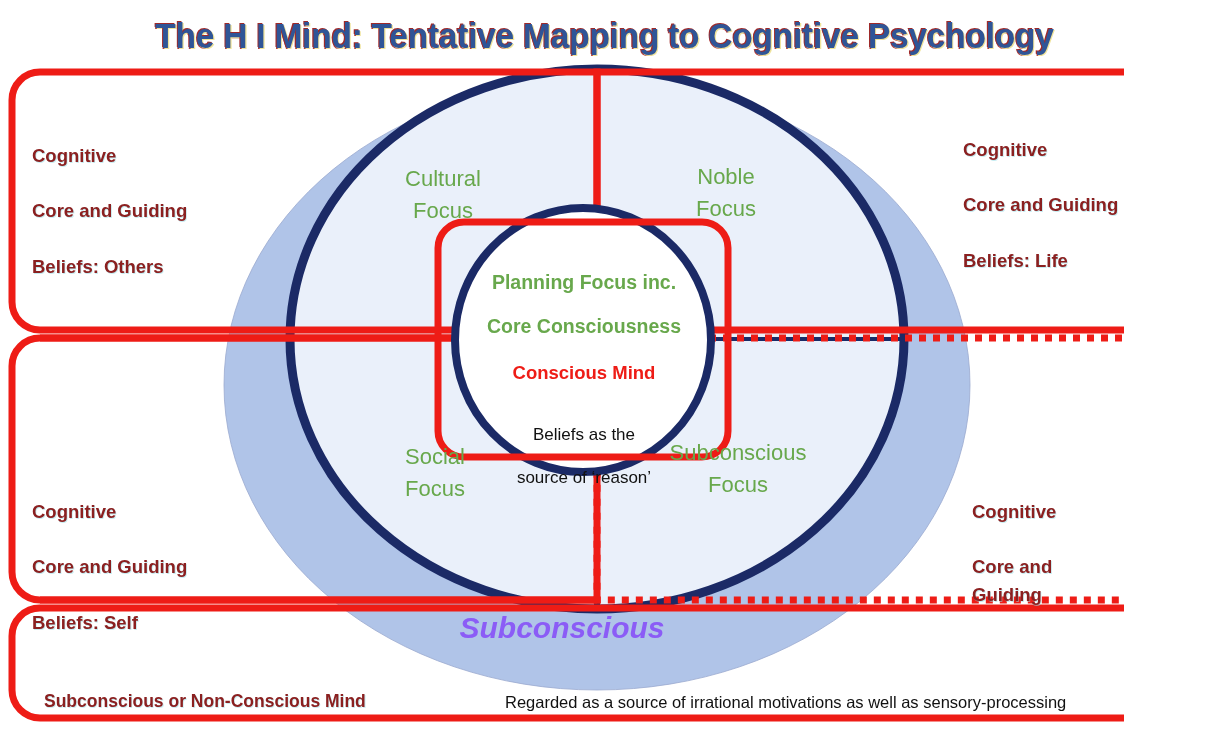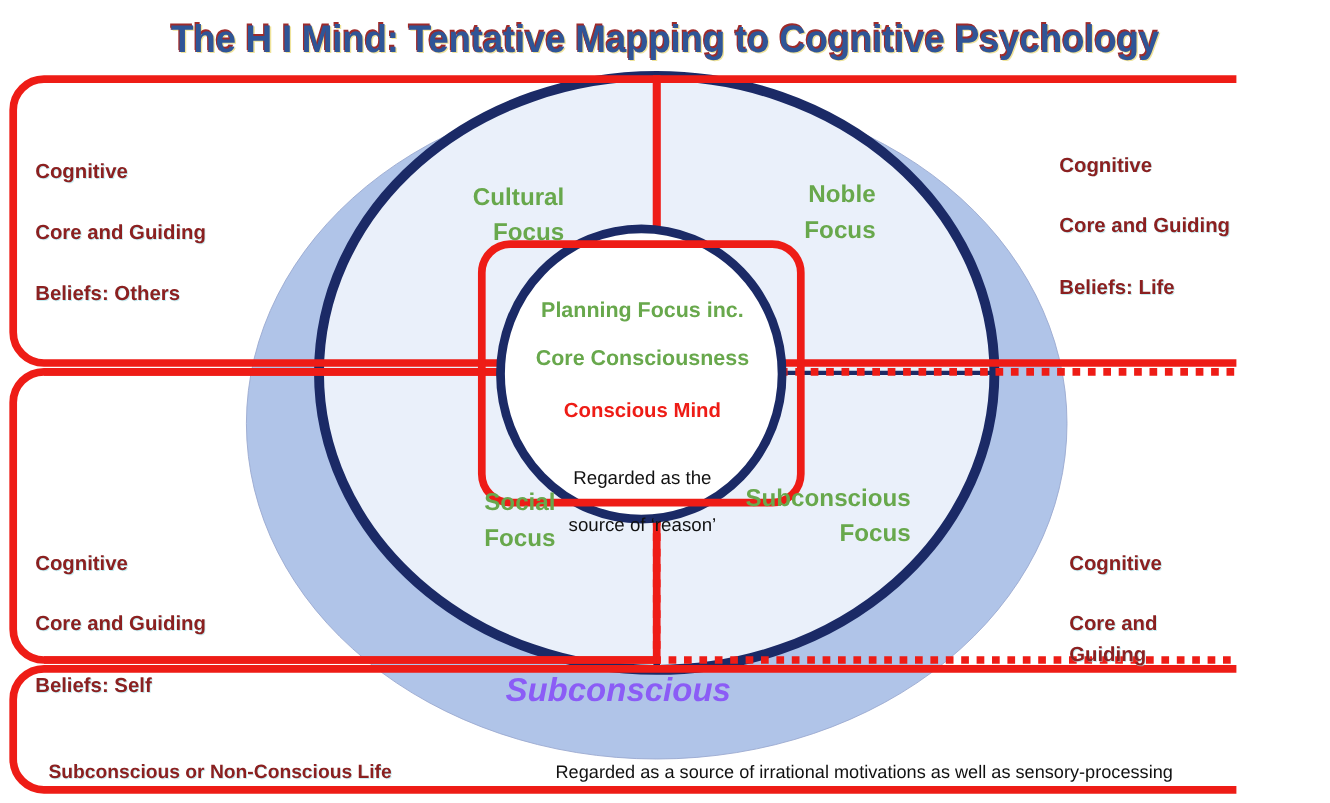--- a/index.html
+++ b/index.html
@@ -33,23 +33,23 @@
   
   .lbl{position:absolute;white-space:pre-line;}
 
   .beliefs{
     font-size:18.5px;font-weight:bold;line-height:1.5;
     color:#8b2020;
     text-shadow:0.8px 0.8px 0 rgba(150,220,230,0.55);
   }
 
   .focus{
-    font-size:22px;font-weight:bold;line-height:1.45;
+    font-size:22px;font-weight:normal;line-height:1.45;
     color:#68a84c;
-    text-align:right;
+    text-align:center;
   }
 
   .core-green{
     font-size:19.5px;font-weight:bold;line-height:1.32;
     color:#68a84c;text-align:center;
   }
   .core-red{
     font-size:18.5px;font-weight:bold;
     color:#ee1c16;text-align:center;
   }
@@ -160,23 +160,23 @@
   <div class="lbl focus" style="left:365px;top:441px;width:140px;">Social
 Focus</div>
 
   <div class="lbl focus" style="left:648px;top:437px;width:180px;">Subconscious
 Focus</div>
 
   <div class="lbl" style="left:455px;top:252px;width:258px;">
     <div class="core-green">Planning Focus inc.</div>
     <div class="core-green">Core Consciousness</div>
     <div class="core-red" style="margin-top:5px;">Conscious Mind</div>
-    <div class="core-black" style="margin-top:21px;">Regarded as the</div>
+    <div class="core-black" style="margin-top:21px;">Beliefs as the</div>
     <div class="core-black">source of ‘reason’</div>
   </div>
 
   <div class="lbl subcon-big" style="left:0;top:611px;">Subconscious</div>
 
-  <div class="lbl foot-red" style="left:44px;top:691px;">Subconscious or Non-Conscious Life</div>
+  <div class="lbl foot-red" style="left:44px;top:691px;">Subconscious or Non-Conscious Mind</div>
 
   <div class="lbl foot-black" style="left:505px;top:693px;">Regarded as a source of irrational motivations as well as sensory-processing</div>
 
 </div>
 
 </body></html>

